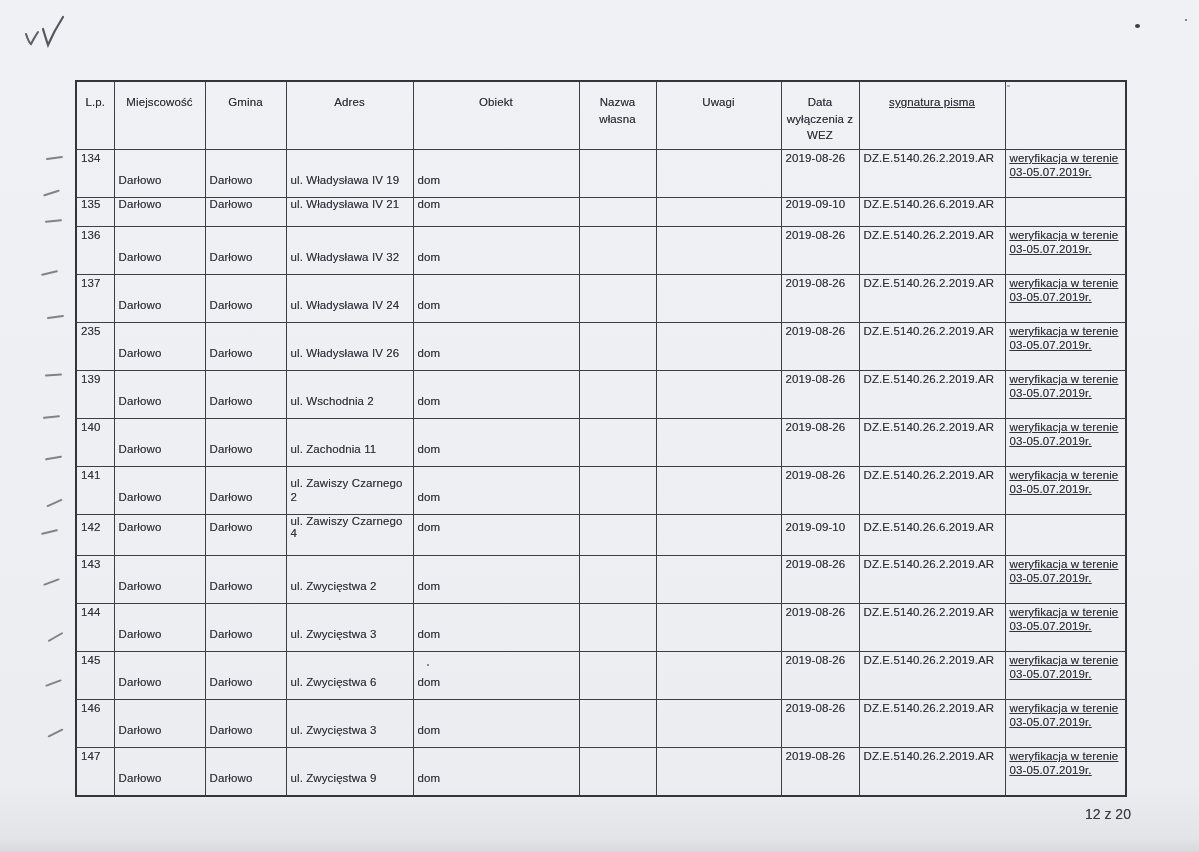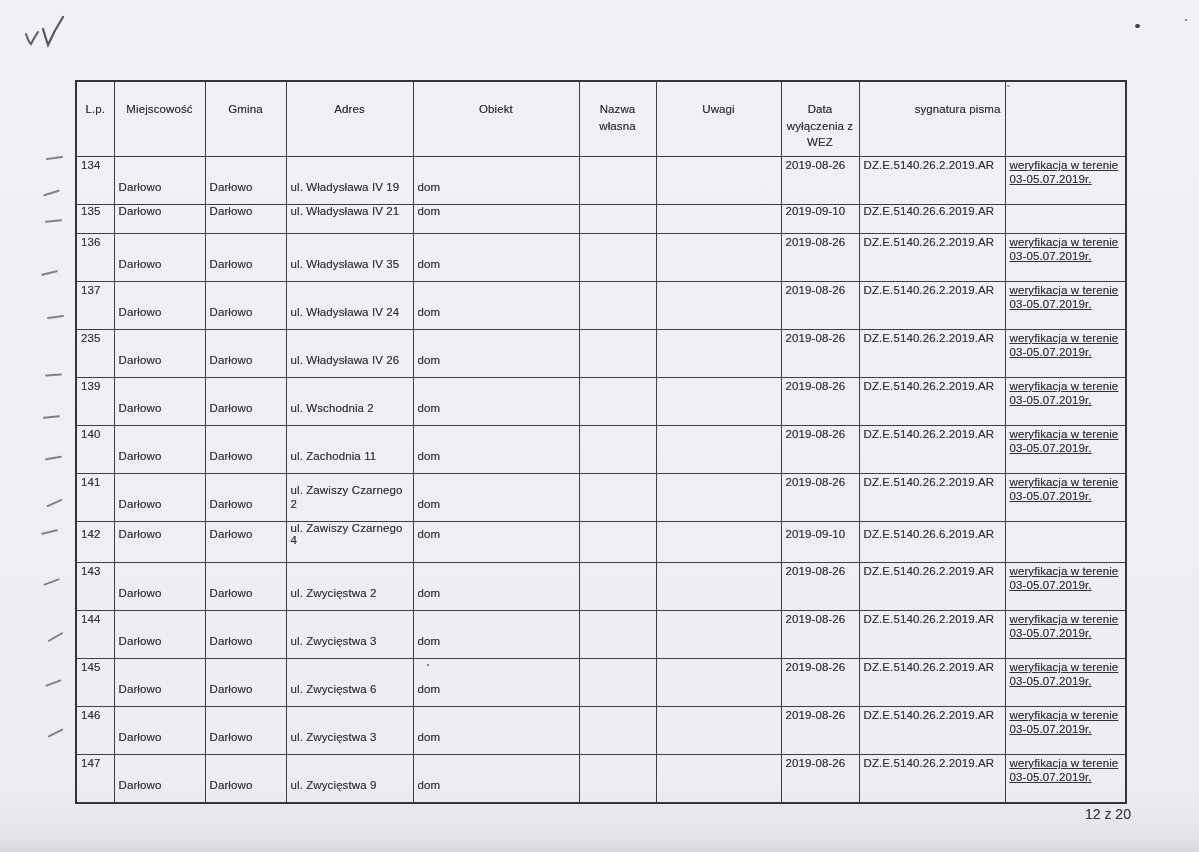--- a/index.html
+++ b/index.html
@@ -22,27 +22,27 @@
   }
   th,td{
     border:1.4px solid #3e3e46;
     padding:0 4px;
     overflow:hidden;
     letter-spacing:.1px;
   }
   thead th{
     height:55px;
     vertical-align:top;
-    padding-top:19px;
+    padding-top:12px;
     font-weight:400;
     text-align:center;
     line-height:1.45;
     color:#2e2e36;
   }
-  thead th.col-sygnatura{text-align:right;padding-left:4px;}
+  thead th.col-sygnatura{text-align:center;padding-left:4px;text-decoration:underline;}
   tr.tall{height:48px;}
   tr.short{height:17px;}
   tr.tall td{vertical-align:bottom;padding-bottom:9px;line-height:1.2;}
   tr.tall td.col-lp,
   tr.tall td.col-data_wylaczenia,
   tr.tall td.col-sygnatura,
   tr.tall td.col-weryfikacja{vertical-align:top;padding-top:2px;padding-bottom:0;}
   tr.short td{vertical-align:middle;padding-top:0;padding-bottom:16px;}
   td.col-lp{text-align:left;padding-right:6px;}
   td.col-data_wylaczenia{text-align:left;}
@@ -145,21 +145,21 @@
           <td class="col-nazwa_wlasna"><span></span></td>
           <td class="col-uwagi"><span></span></td>
           <td class="col-data_wylaczenia"><span>2019-09-10</span></td>
           <td class="col-sygnatura"><span>DZ.E.5140.26.6.2019.AR</span></td>
           <td class="col-weryfikacja"><span></span></td>
         </tr>
         <tr class="tall">
           <td class="col-lp"><span>136</span></td>
           <td class="col-miejscowosc"><span>Darłowo</span></td>
           <td class="col-gmina"><span>Darłowo</span></td>
-          <td class="col-adres"><span>ul. Władysława IV 35</span></td>
+          <td class="col-adres"><span>ul. Władysława IV 32</span></td>
           <td class="col-obiekt"><span>dom</span></td>
           <td class="col-nazwa_wlasna"><span></span></td>
           <td class="col-uwagi"><span></span></td>
           <td class="col-data_wylaczenia"><span>2019-08-26</span></td>
           <td class="col-sygnatura"><span>DZ.E.5140.26.2.2019.AR</span></td>
           <td class="col-weryfikacja"><span>weryfikacja w terenie 03-05.07.2019r.</span></td>
         </tr>
         <tr class="tall">
           <td class="col-lp"><span>137</span></td>
           <td class="col-miejscowosc"><span>Darłowo</span></td>

